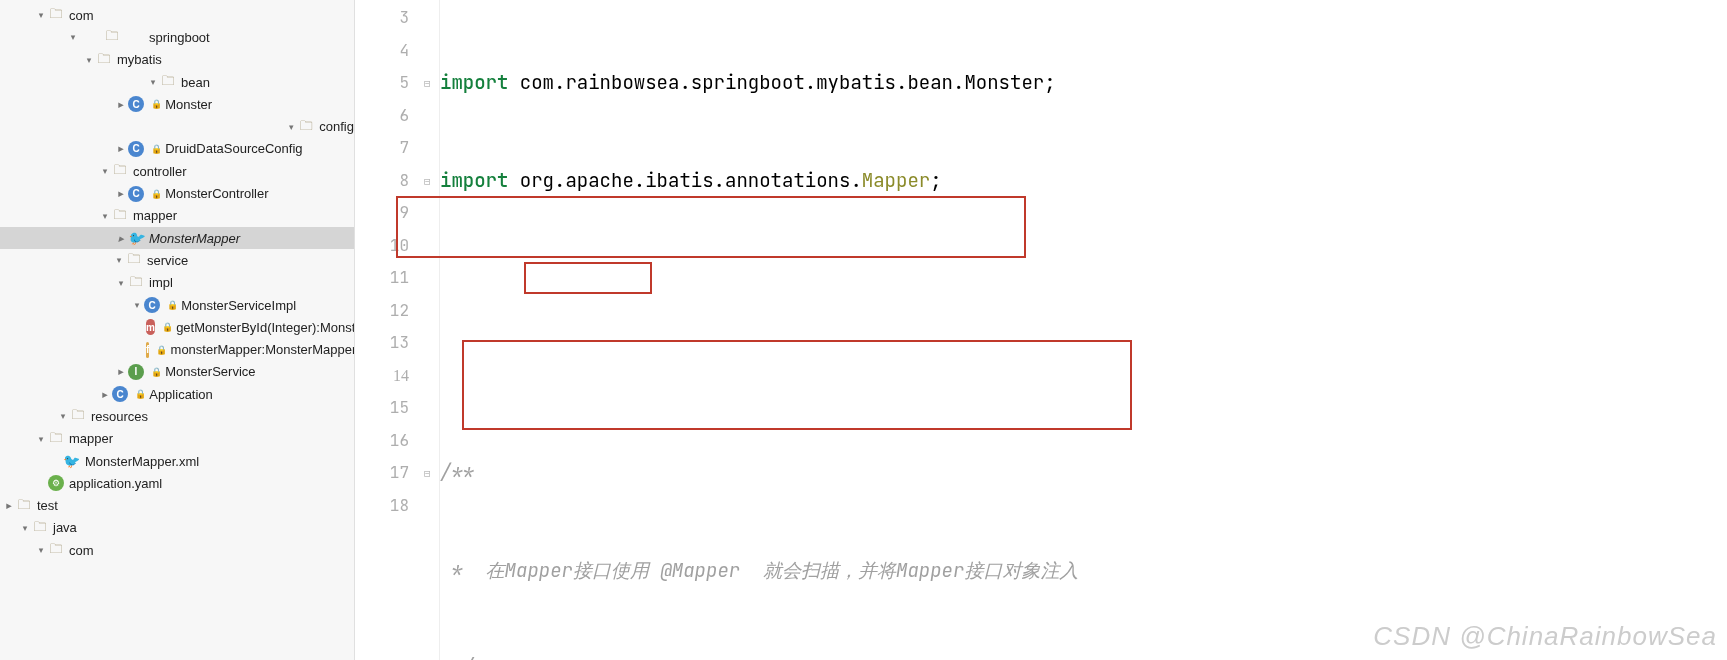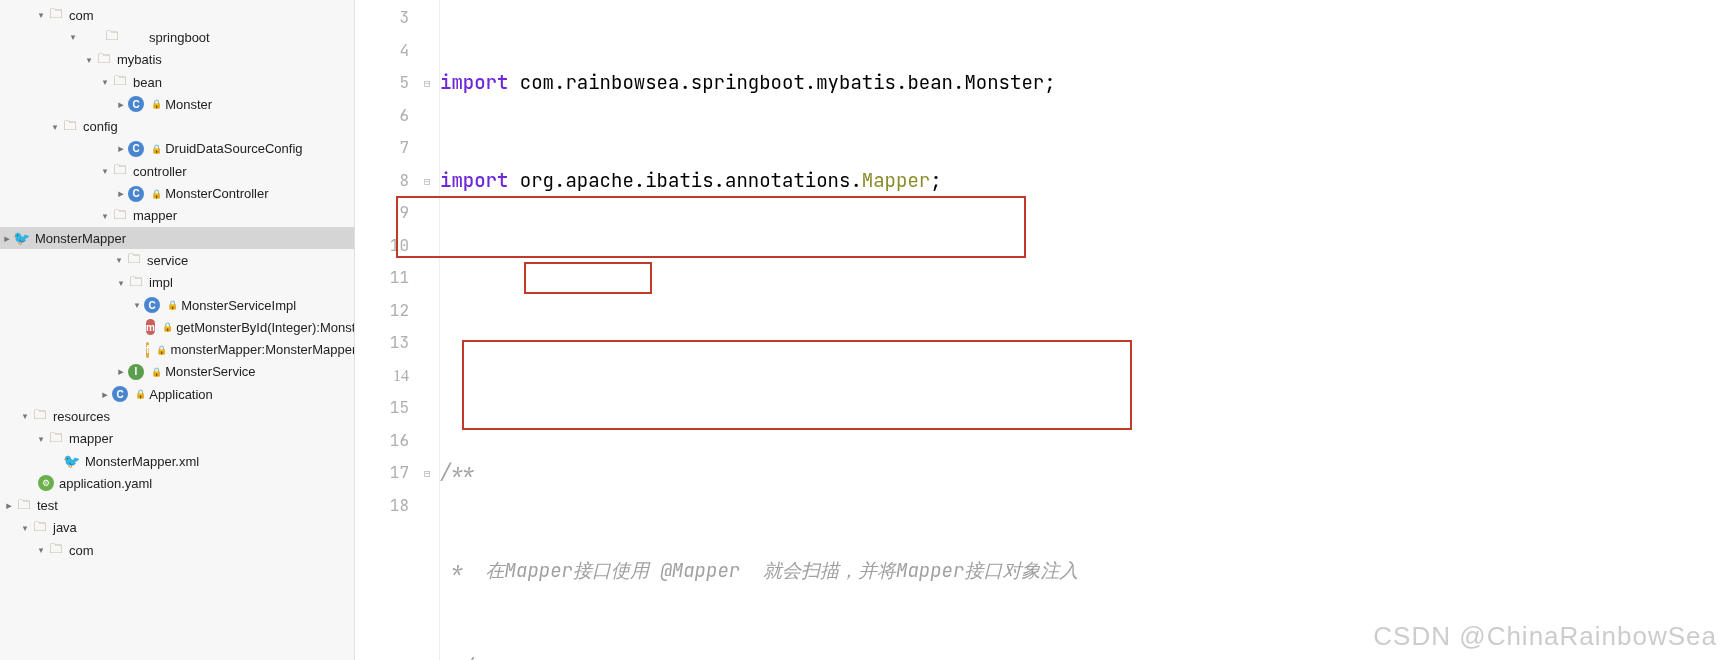--- a/index.html
+++ b/index.html
@@ -31,26 +31,26 @@
   .ficon.xml::before { content: "🐦"; }
   .ficon.yaml { background: #6ab04c; color: #fff; font-size: 9px; }
   .ficon.yaml::before { content: "⚙"; }
   .label { color: #222; }
   .lock { color: #c47a2e; font-size: 9px; margin-left: 2px; }
 
   .editor { flex: 1; display: flex; background: #fff; position: relative; }
   .gutter { width: 85px; text-align: right; padding-right: 30px; background: #fff; color: #aeaeae; font-family: "Consolas","JetBrains Mono",monospace; font-size: 16px; line-height: 32.5px; padding-top: 2px; border-right: 1px solid #eee;}
   .code { flex: 1; font-family: "Consolas","JetBrains Mono",monospace; font-size: 19px; line-height: 32.5px; padding-top: 2px; position: relative; white-space: pre; }
   .code-line { height: 32.5px; }
-  .kw { color: #6d28d9; font-weight: 500; }
+  .kw { color: #15803d; font-weight: 500; }
   .ann { color: #8b8b2a; }
   .cmt { color: #a0a0a0; font-style: italic; }
   .fold { position: absolute; left: -16px; color: #bbb; font-size: 11px; }
   .box-red { position: absolute; border: 2px solid #c0392b; pointer-events: none; }
-  .watermark { position: absolute; right: 10px; bottom: 8px; color: #ccc; font-size: 26px; letter-spacing: 1px; }
+  .watermark { position: absolute; right: 10px; bottom: 8px; color: #ccc; font-size: 26px; font-style: italic; letter-spacing: 1px; }
 </style>
 </head>
 <body>
 
 <div class="main">
   <div class="sidebar" id="tree">
       <div class="tree-row" style="padding-left: 34px;">
         <span class="arrow down"></span>
         <span class="ficon folder"></span>
         <span class="label">com</span>
@@ -58,59 +58,59 @@
       <div class="tree-row" style="padding-left: 66px; gap: 24px;">
         <span class="arrow down"></span>
         <span class="ficon pkg"></span>
         <span class="label">springboot</span>
       </div>
       <div class="tree-row" style="padding-left: 82px;">
         <span class="arrow down"></span>
         <span class="ficon pkg"></span>
         <span class="label">mybatis</span>
       </div>
+      <div class="tree-row" style="padding-left: 98px; margin-left: 48px;">
+        <span class="arrow down"></span>
+        <span class="ficon pkg"></span>
+        <span class="label">bean</span>
+      </div>
+      <div class="tree-row" style="padding-left: 114px;">
+        <span class="arrow right"></span>
+        <span class="ficon class-c"></span>
+        <span class="lock" style="margin-right: 3px;">🔒</span>
+        <span class="label">Monster</span>
+      </div>
+      <div class="tree-row" style="padding-left: 115px; justify-content: flex-end;">
+        <span class="arrow down"></span>
+        <span class="ficon pkg"></span>
+        <span class="label">config</span>
+      </div>
+      <div class="tree-row" style="padding-left: 114px;">
+        <span class="arrow right"></span>
+        <span class="ficon class-c"></span>
+        <span class="lock" style="margin-right: 3px;">🔒</span>
+        <span class="label">DruidDataSourceConfig</span>
+      </div>
       <div class="tree-row" style="padding-left: 98px;">
         <span class="arrow down"></span>
         <span class="ficon pkg"></span>
-        <span class="label">bean</span>
-      </div>
-      <div class="tree-row" style="padding-left: 114px;">
-        <span class="arrow right"></span>
-        <span class="ficon class-c"></span>
-        <span class="lock" style="margin-right: 3px;">🔒</span>
-        <span class="label">Monster</span>
-      </div>
-      <div class="tree-row" style="padding-left: 48px;">
-        <span class="arrow down"></span>
-        <span class="ficon pkg"></span>
-        <span class="label">config</span>
-      </div>
-      <div class="tree-row" style="padding-left: 114px;">
-        <span class="arrow right"></span>
-        <span class="ficon class-c"></span>
-        <span class="lock" style="margin-right: 3px;">🔒</span>
-        <span class="label">DruidDataSourceConfig</span>
+        <span class="label">controller</span>
+      </div>
+      <div class="tree-row" style="padding-left: 114px;">
+        <span class="arrow right"></span>
+        <span class="ficon class-c"></span>
+        <span class="lock" style="margin-right: 3px;">🔒</span>
+        <span class="label">MonsterController</span>
       </div>
       <div class="tree-row" style="padding-left: 98px;">
         <span class="arrow down"></span>
         <span class="ficon pkg"></span>
-        <span class="label">controller</span>
-      </div>
-      <div class="tree-row" style="padding-left: 114px;">
-        <span class="arrow right"></span>
-        <span class="ficon class-c"></span>
-        <span class="lock" style="margin-right: 3px;">🔒</span>
-        <span class="label">MonsterController</span>
-      </div>
-      <div class="tree-row" style="padding-left: 98px;">
-        <span class="arrow down"></span>
-        <span class="ficon pkg"></span>
         <span class="label">mapper</span>
       </div>
-      <div class="tree-row selected" style="">
+      <div class="tree-row selected" style="padding-left: 114px; font-style: italic;">
         <span class="arrow right"></span>
         <span class="ficon bird"></span>
         <span class="label">MonsterMapper</span>
       </div>
       <div class="tree-row" style="padding-left: 112px;">
         <span class="arrow down"></span>
         <span class="ficon pkg"></span>
         <span class="label">service</span>
       </div>
       <div class="tree-row" style="padding-left: 114px;">
@@ -141,36 +141,36 @@
         <span class="ficon iface-i"></span>
         <span class="lock" style="margin-right: 3px;">🔒</span>
         <span class="label">MonsterService</span>
       </div>
       <div class="tree-row" style="padding-left: 98px;">
         <span class="arrow right"></span>
         <span class="ficon class-c"></span>
         <span class="lock" style="margin-right: 3px;">🔒</span>
         <span class="label">Application</span>
       </div>
-      <div class="tree-row" style="padding-left: 18px;">
+      <div class="tree-row" style="padding-left: 18px; margin-left: 38px;">
         <span class="arrow down"></span>
         <span class="ficon folder"></span>
         <span class="label">resources</span>
       </div>
       <div class="tree-row" style="padding-left: 34px;">
         <span class="arrow down"></span>
         <span class="ficon folder"></span>
         <span class="label">mapper</span>
       </div>
       <div class="tree-row" style="padding-left: 50px;">
         <span class="arrow none"></span>
         <span class="ficon xml"></span>
         <span class="label">MonsterMapper.xml</span>
       </div>
-      <div class="tree-row" style="padding-left: 24px;">
+      <div class="tree-row" style="padding-left: 34px;">
         <span class="arrow none"></span>
         <span class="ficon yaml"></span>
         <span class="label">application.yaml</span>
       </div>
       <div class="tree-row" style="padding-left: 2px; text-align: center;">
         <span class="arrow right"></span>
         <span class="ficon folder"></span>
         <span class="label">test</span>
       </div>
       <div class="tree-row" style="padding-left: 18px; text-align: right;">

